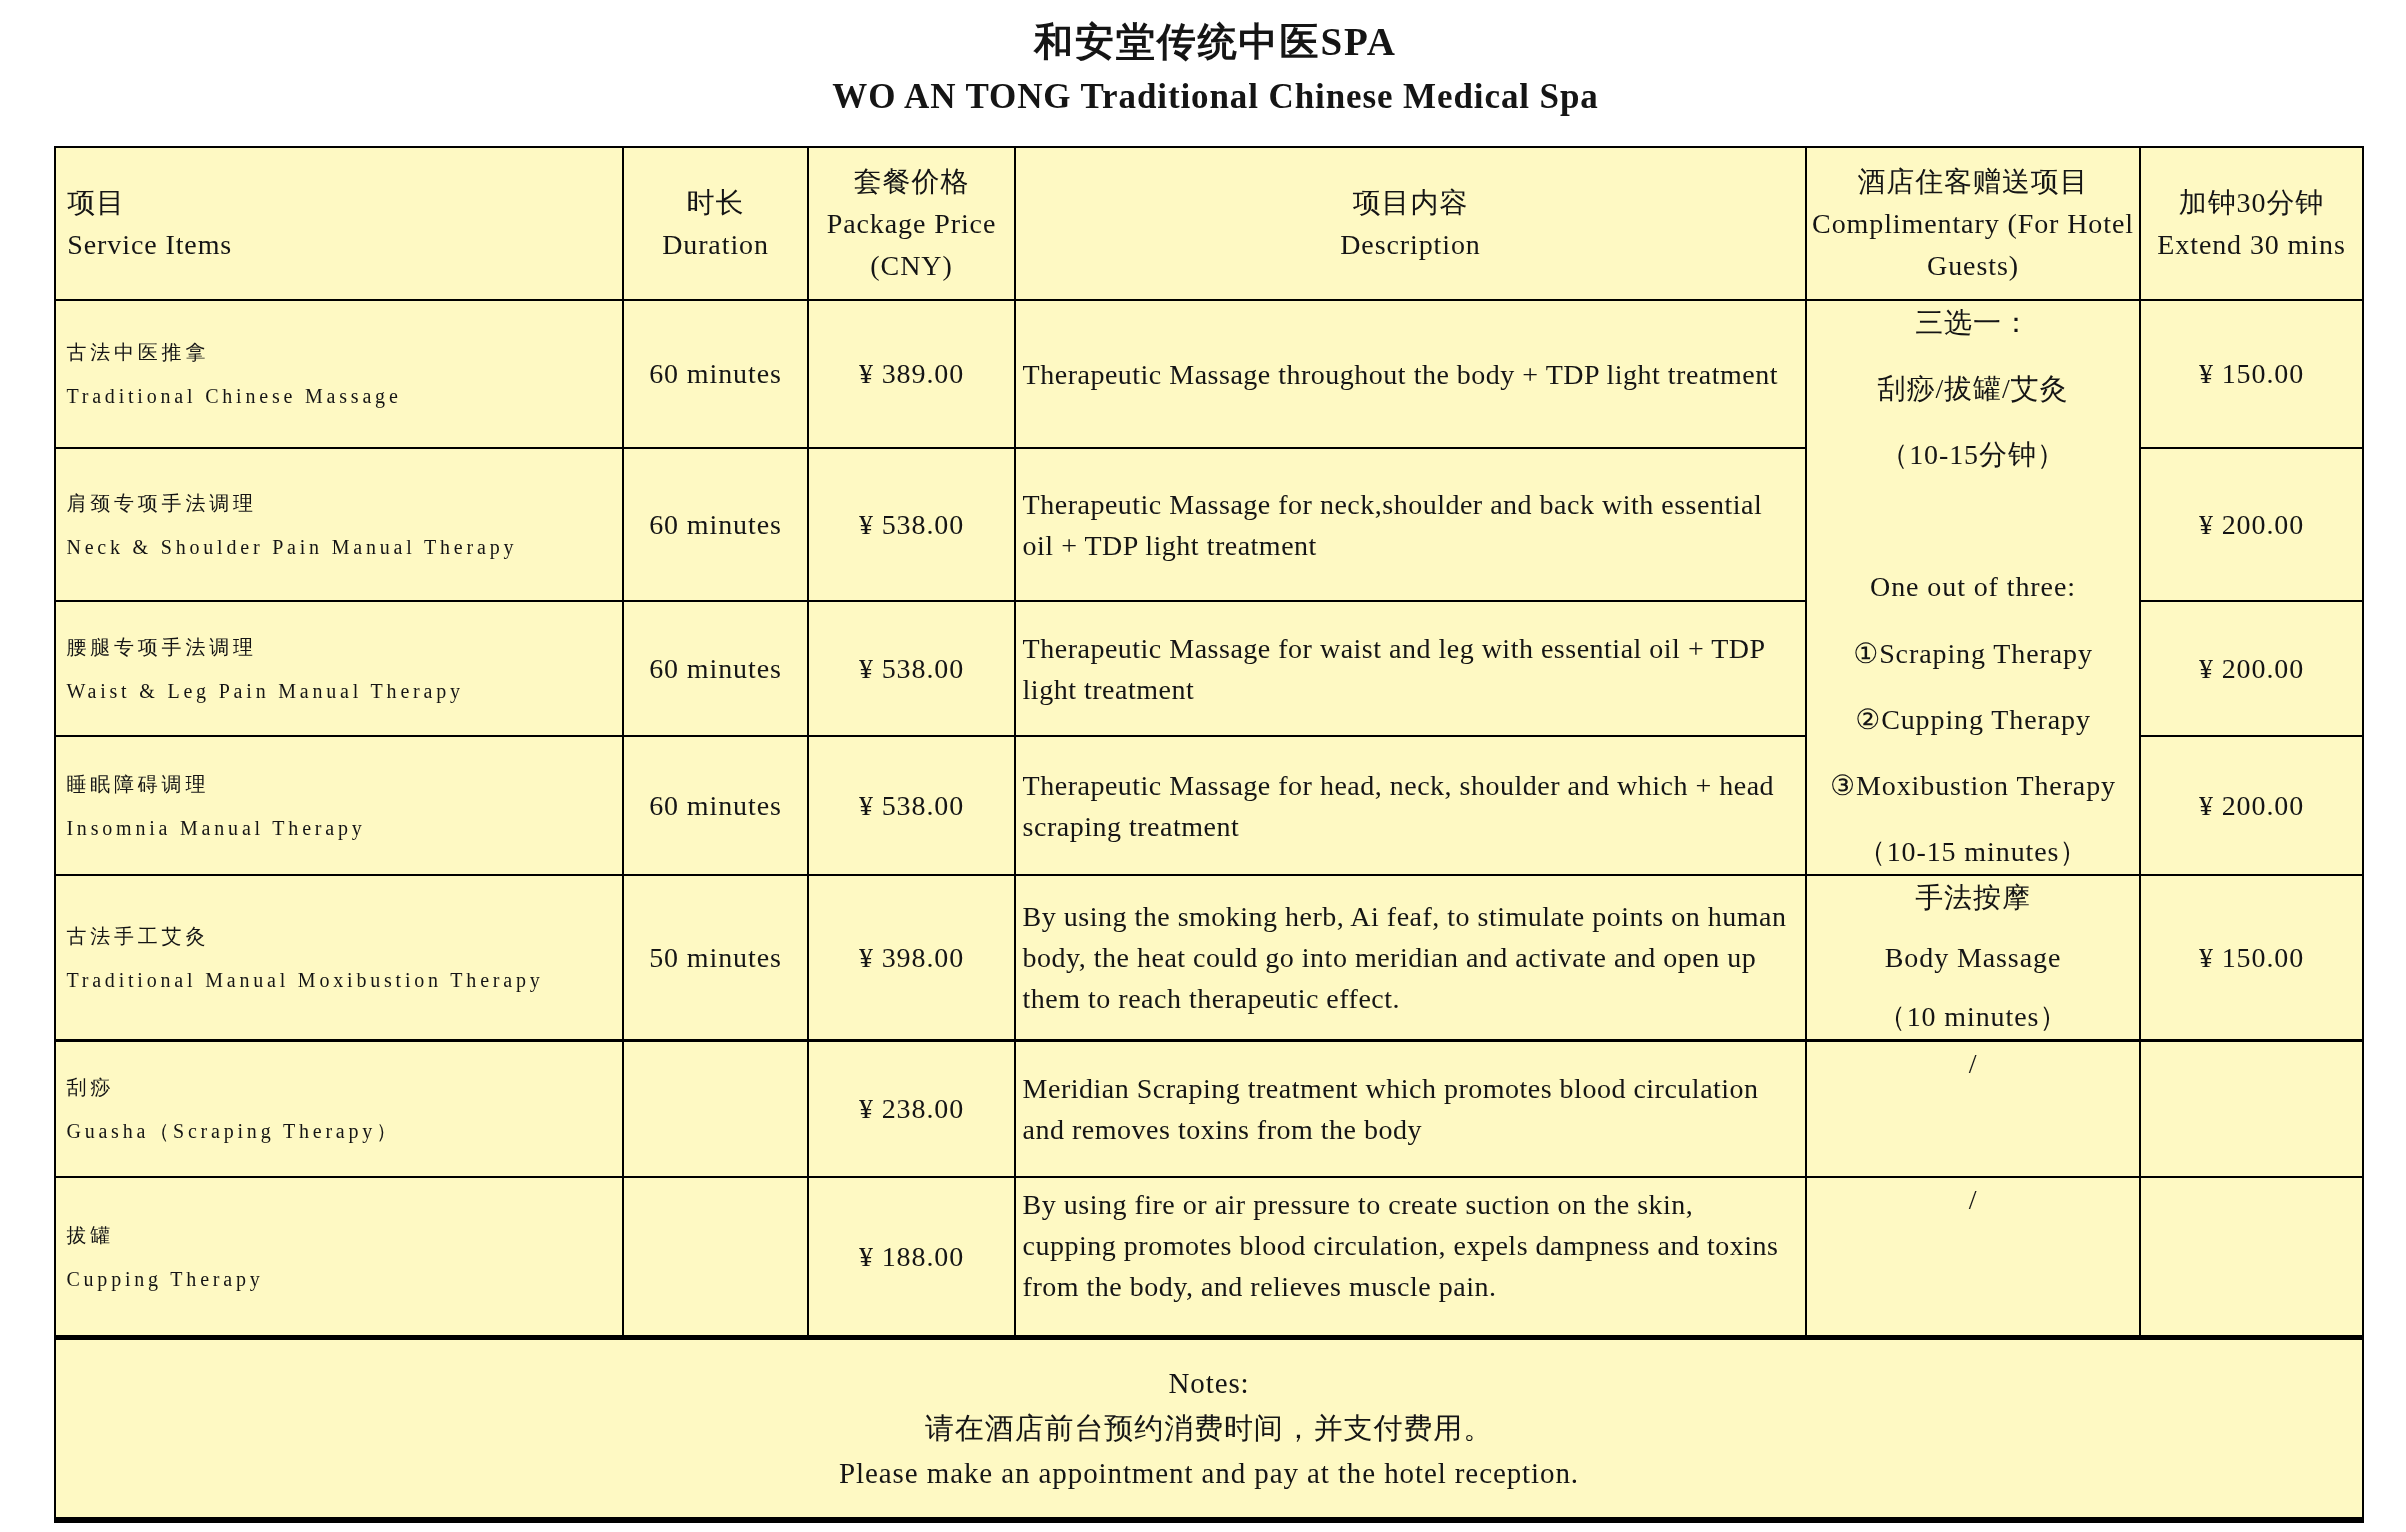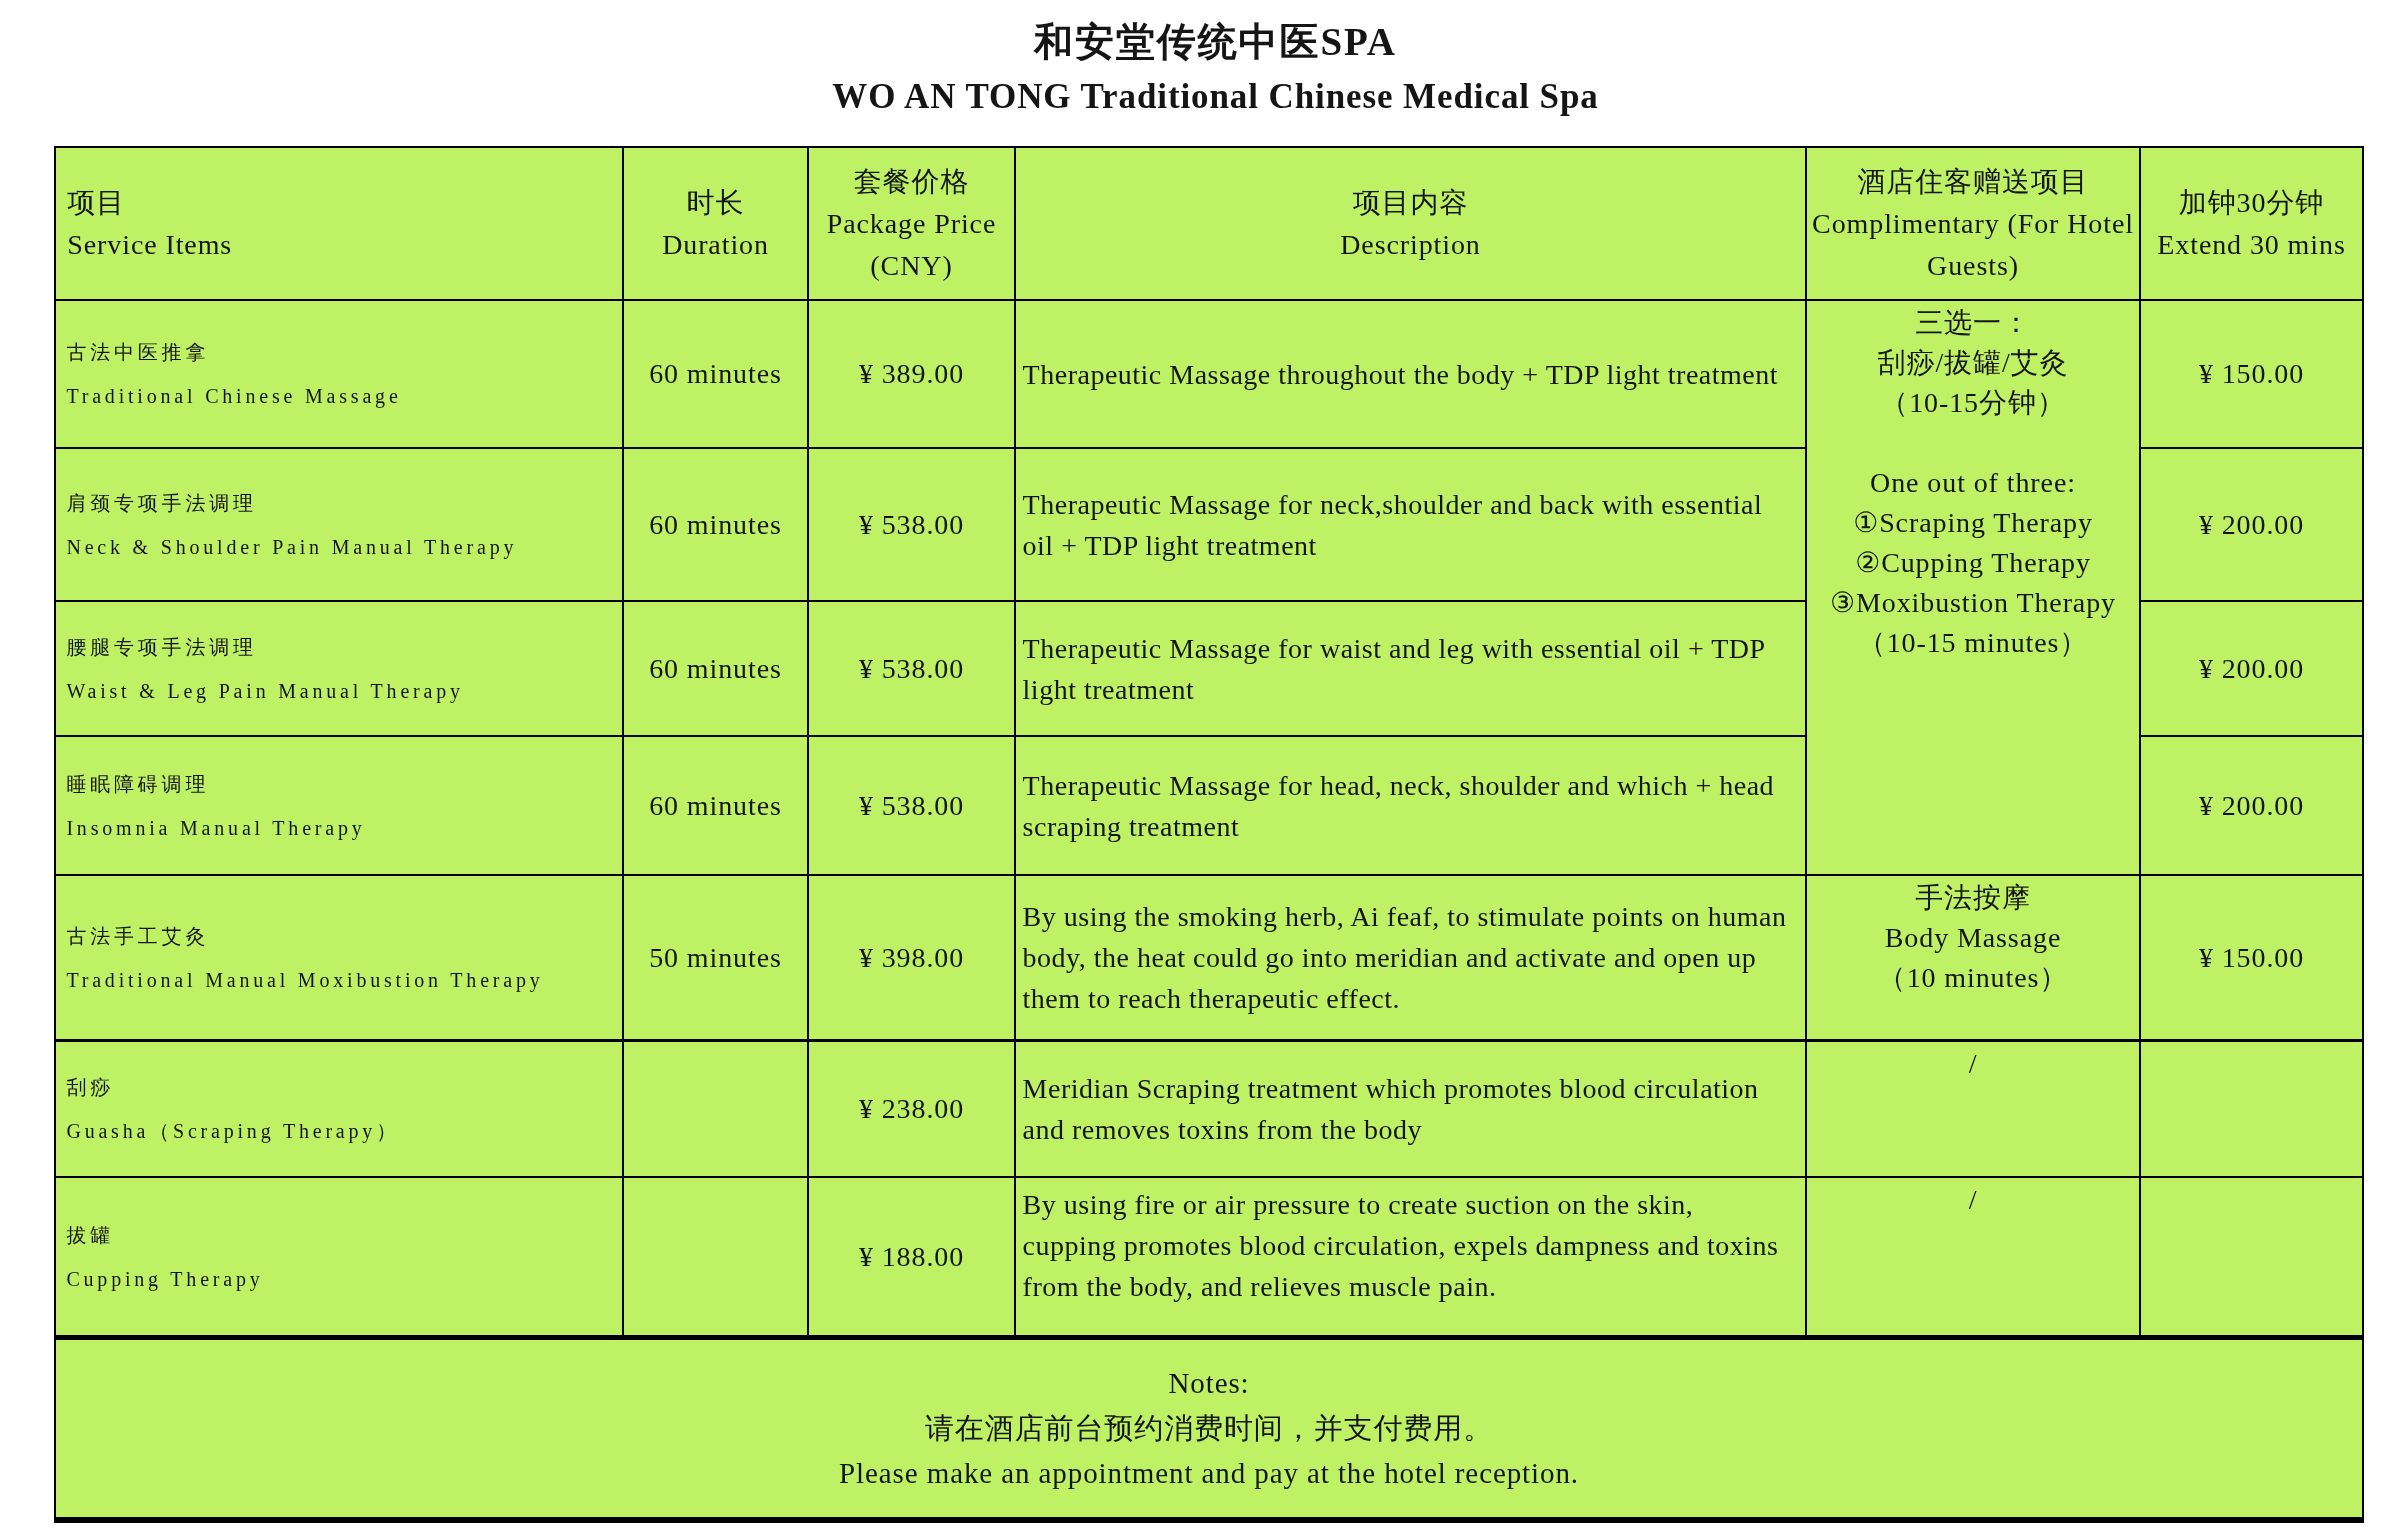--- a/index.html
+++ b/index.html
@@ -17,21 +17,21 @@
 
   .spa-table{
     position:absolute;left:54px;top:146px;
     width:2310px;height:1377px;
     box-sizing:border-box;
     display:grid;
     grid-template-columns:568px 185px 207px 791px 334px 1fr;
     grid-template-rows:153px 148px 153px 135px 139px 166px 136px 162px 1fr;
     border:2.8px solid #000;
     border-bottom-width:6.6px;
-    background:#bef264;
+    background:#fef9c3;
   }
   .cell{
     box-sizing:border-box;
     border-right:2.8px solid #000;
     border-bottom:2.8px solid #000;
     display:flex;flex-direction:column;
     overflow:hidden;
     color:#151515;
   }
   .co1{grid-column:1}.co2{grid-column:2}.co3{grid-column:3}
@@ -48,21 +48,21 @@
 
   .name{justify-content:center;align-items:flex-start;text-align:left;
         font-size:20px;line-height:44px;letter-spacing:3.8px;
         padding:3.8px 5.6px 3.8px 10.4px;}
   .mid{justify-content:center;align-items:center;text-align:center;
        font-size:28px;line-height:40px;letter-spacing:0.9px;}
   .desc{justify-content:center;align-items:flex-start;text-align:left;
         font-size:28px;line-height:41px;letter-spacing:0.5px;
         padding:1.9px 11.3px 1.9px 6.6px;}
   .desc.top{justify-content:flex-start;padding-top:5.6px;}
-  .comp{justify-content:flex-start;align-items:center;text-align:center;
+  .comp{justify-content:space-between;align-items:center;text-align:center;
         font-size:28px;line-height:40px;letter-spacing:0.9px;padding:1.9px 3.8px;}
   .comp .cl{min-height:40px;width:100%;}
   .bb-med{border-bottom-width:3.8px;}
   .bb-thick{border-bottom-width:5.6px;}
   .notes{grid-column:1/7;grid-row:9;border:0;
          justify-content:center;align-items:center;text-align:center;
          font-size:29px;line-height:45px;letter-spacing:0.9px;}
   .notes div{width:100%;}
 </style>
 </head>

